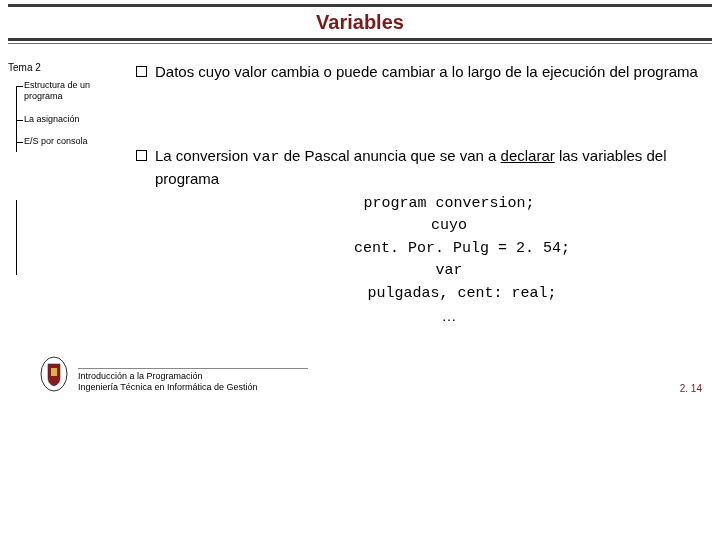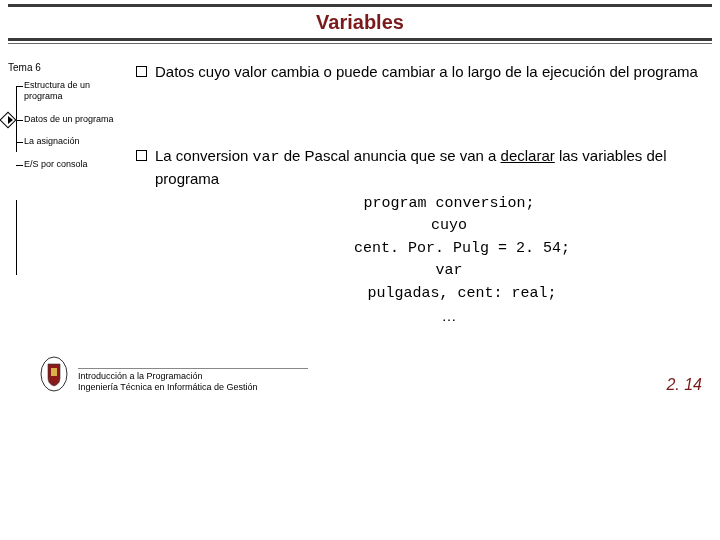--- a/index.html
+++ b/index.html
@@ -33,47 +33,43 @@
   .code-block { padding-left: 54px; font-family: "Courier New", monospace; font-size: 15px; line-height: 1.5; margin-top: 2px; text-align: center; }
   .code-block .lv1 { padding-left: 0; }
   .code-block .lv2 { padding-left: 26px; }
   .code-block .kw { color: #000; }
 
   .footer { position: absolute; left: 38px; bottom: 10px; right: 18px; display: flex; align-items: flex-end; justify-content: space-between; }
   .footer-left { display: flex; align-items: flex-end; gap: 8px; }
   .crest { width: 32px; height: 42px; }
   .footer-text { font-size: 9px; line-height: 1.3; }
   .footer-text .hr { width: 230px; height: 1px; background: #888; margin-bottom: 2px; }
-  .pagenum { font-size: 16px; color: #7a1a1a; font-style: italic; }
+  .pagenum { font-size: 10px; color: #7a1a1a; }
 </style>
 </head>
 <body>
 
 <div class="slide">
 
   <div class="title-wrap">
     <div class="rule"></div>
     <div class="title">Variables</div>
     <div class="rule"></div>
     <div class="rule thin" style="margin-top:2px"></div>
   </div>
 
   <div class="body">
     <div class="sidebar">
-      <div class="root">Tema 6</div>
+      <div class="root">Tema 2</div>
       <div class="side-items">
         <div class="vline-top"></div>
         <div class="vline-btm"></div>
 
         <div class="side-item">
           <span>Estructura de un programa</span>
-        </div>
-        <div class="side-item">
-          <span class="marker"></span>
-          <span>Datos de un programa</span>
         </div>
         <div class="side-item">
           <span>La asignación</span>
         </div>
         <div class="side-item">
           <span>E/S por consola</span>
         </div>
       </div>
     </div>
 

